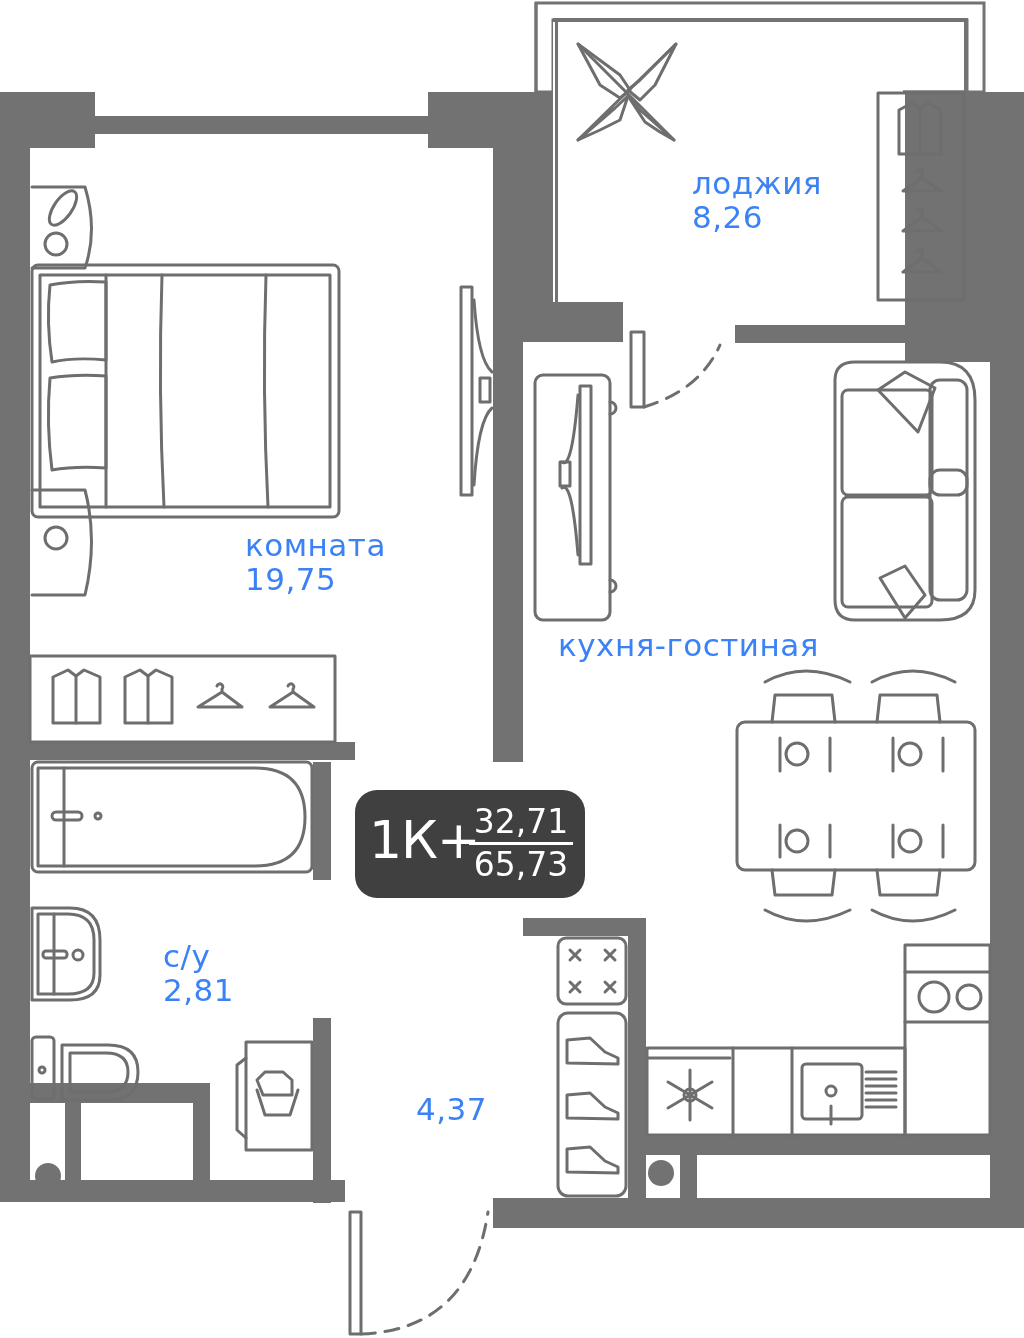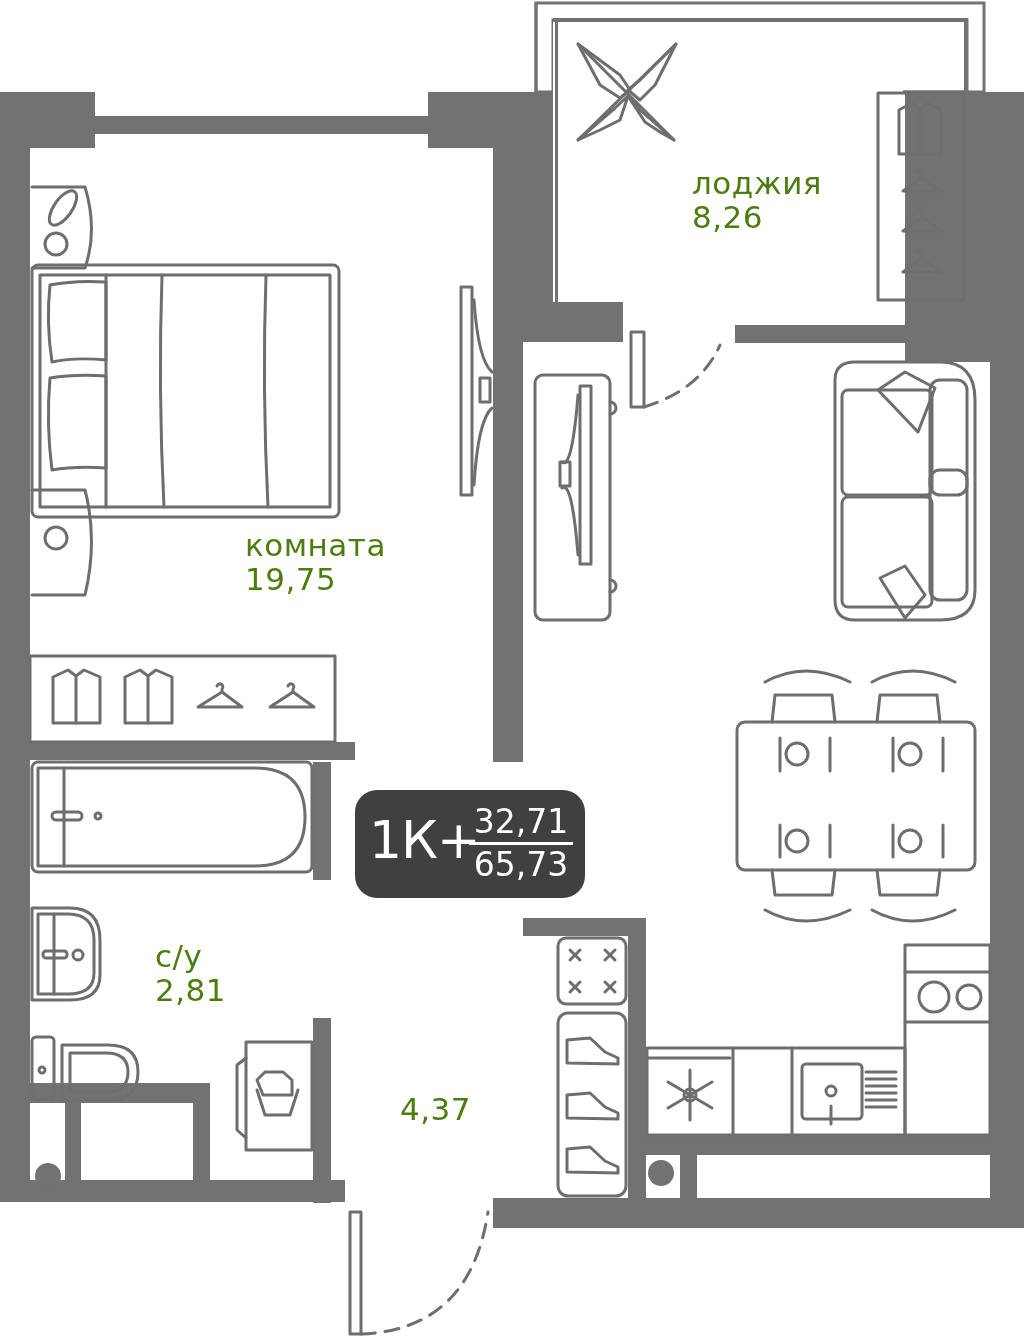--- a/index.html
+++ b/index.html
@@ -1,18 +1,18 @@
 <!DOCTYPE html>
 <html><head>
 <meta charset="utf-8">
 <style>
   html,body{margin:0;padding:0;background:#ffffff;}
   body{width:1024px;height:1338px;position:relative;overflow:hidden;font-family:"DejaVu Sans","Liberation Sans",sans-serif;}
   #plan{position:absolute;left:0;top:0;width:1024px;height:1338px;}
-  .lbl{position:absolute;color:#4d7c0f;font-size:31px;line-height:34px;letter-spacing:0.5px;}
+  .lbl{position:absolute;color:#3b82f6;font-size:31px;line-height:34px;letter-spacing:0.5px;}
   .lbl .name{display:block;}
   .lbl .area{display:block;}
   .badge{position:absolute;left:355px;top:790px;width:230px;height:108px;background:#404040;border-radius:22px;color:#fff;}
   .badge .rooms{position:absolute;left:14px;top:20px;font-size:52px;line-height:60px;letter-spacing:-1px;}
   .badge .frac{position:absolute;left:114px;top:14px;width:104px;text-align:center;font-size:33px;line-height:36px;}
   .badge .frac .bar{display:block;height:3px;background:#fff;margin:2px 0 2px 0;}
   .watermark{position:absolute;left:38px;top:1278px;color:#ffffff;font-size:22px;font-weight:bold;display:flex;align-items:center;gap:6px;opacity:0.9;}
 </style>
 </head>
 <body>
@@ -254,26 +254,27 @@
 
 <div class="lbl" style="left:692px;top:166px;">
   <span class="name">лоджия</span>
   <span class="area">8,26</span>
 </div>
 <div class="lbl" style="left:245px;top:528px;">
   <span class="name">комната</span>
   <span class="area">19,75</span>
 </div>
 <div class="lbl" style="left:558px;top:628px;">
-</div>
-<div class="lbl" style="left:155px;top:939px;">
+  <span class="name">кухня-гостиная</span>
+</div>
+<div class="lbl" style="left:163px;top:939px;">
   <span class="name">с/у</span>
   <span class="area">2,81</span>
 </div>
-<div class="lbl" style="left:400px;top:1092px;">
+<div class="lbl" style="left:416px;top:1092px;">
   <span class="area">4,37</span>
 </div>
 
 <div class="badge">
   <span class="rooms">1К+</span>
   <span class="frac">
     <span style="display:block">32,71</span>
     <span class="bar"></span>
     <span style="display:block">65,73</span>
   </span>

